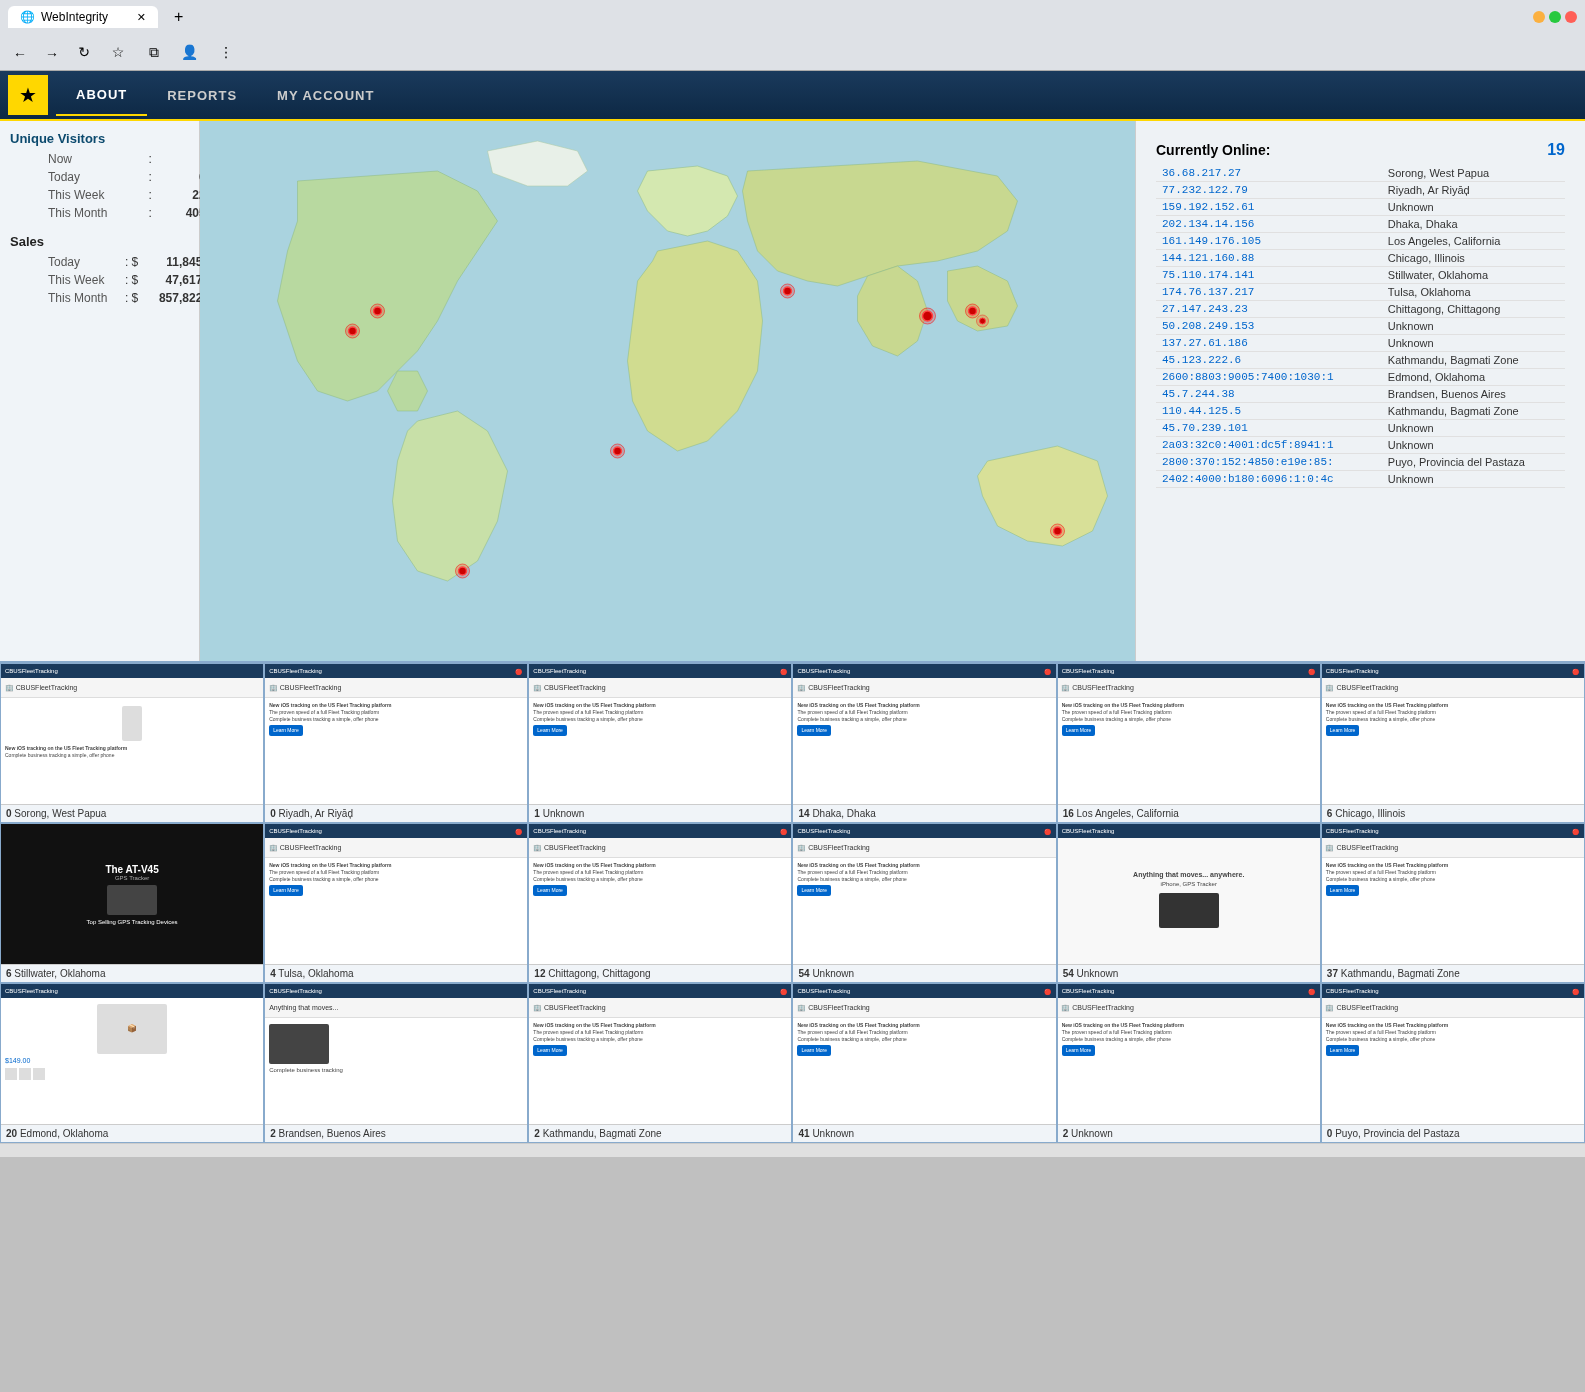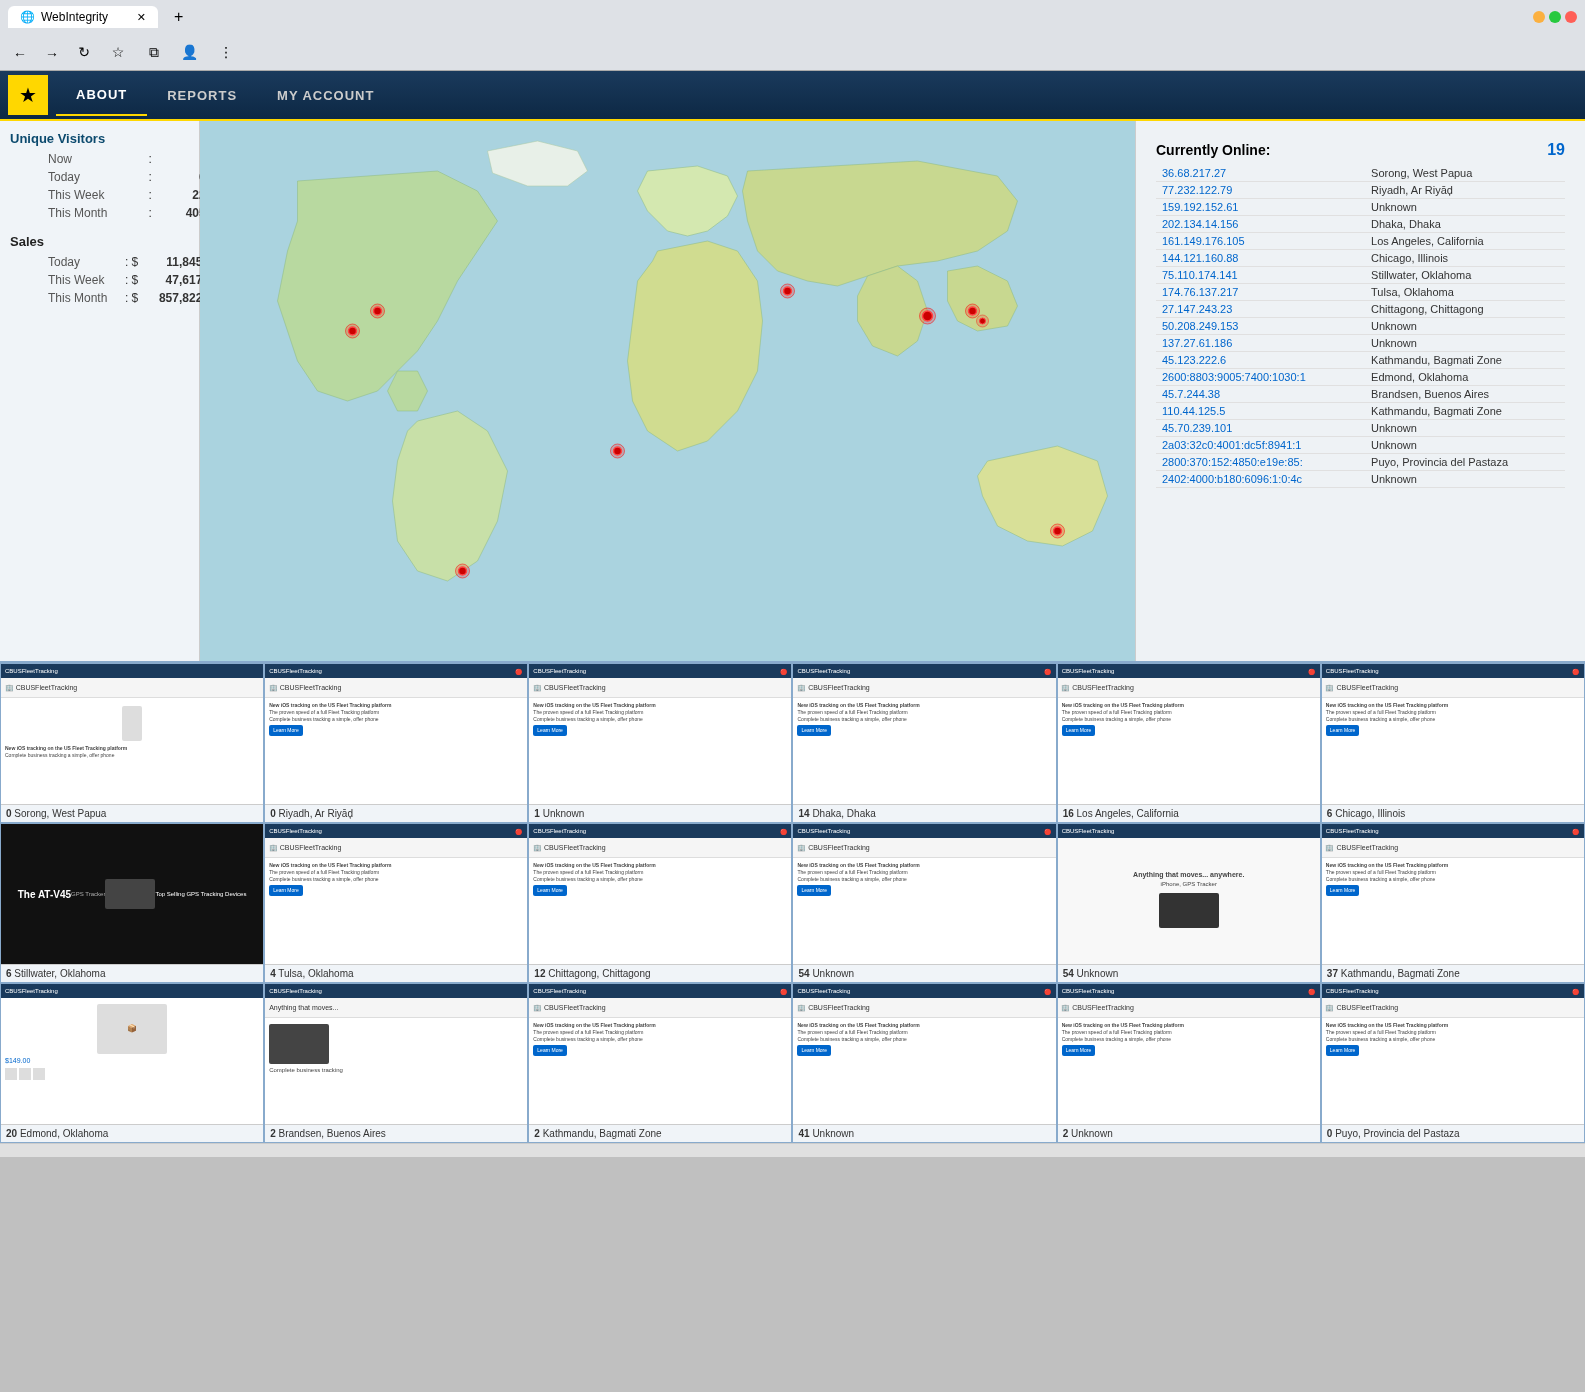--- a/index.html
+++ b/index.html
@@ -43,21 +43,21 @@
     .map-container { flex: 1; position: relative; overflow: hidden; background: #aad3df; }
     .world-map-svg { width: 100%; height: 100%; }
 
     
     .online-panel { width: 450px; min-width: 450px; background: rgba(240,244,248,0.95); border-left: 1px solid #ccc; padding: 20px; overflow-y: auto; }
     .online-header { display: flex; justify-content: space-between; align-items: center; margin-bottom: 6px; }
     .online-title { font-weight: bold; font-size: 14px; }
     .online-count { font-weight: bold; font-size: 16px; color: #0066cc; }
     .online-table { width: 100%; border-collapse: collapse; font-size: 11px; }
     .online-table td { padding: 2px 6px; border-bottom: 1px solid #e0e0e0; vertical-align: top; }
-    .online-table td:first-child { color: #0066cc; font-family: Liberation Sans, sans-serif; white-space: nowrap; }
+    .online-table td:first-child { color: #0066cc; font-family: Liberation Mono, monospace; white-space: nowrap; }
     .online-table td:last-child { color: #333; }
 
     
     .visitor-grid { display: grid; grid-template-columns: repeat(6, 1fr); border-top: 2px solid #88aacc; }
     .visitor-cell { border: 1px solid #88aacc; overflow: hidden; position: relative; }
     .visitor-thumb { width: 100%; height: 140px; background: #e8f0f8; overflow: hidden; position: relative; }
     .visitor-label { padding: 3px 5px; font-size: 10px; color: #333; background: #f0f4f8; border-top: 1px solid #ccc; white-space: nowrap; overflow: hidden; text-overflow: ellipsis; }
     .visitor-count { font-weight: bold; }
 
     
@@ -406,21 +406,21 @@
           <div class="thumb-content"><b>New iOS tracking on the US Fleet Tracking platform</b><p>The proven speed of a full Fleet Tracking platform</p><p>Complete business tracking a simple, offer phone</p><div class="thumb-blue-btn">Learn More</div></div>
         </div>
     </div>
     <div class="visitor-label">
       <span class="visitor-count">6</span> Chicago, Illinois
     </div>
   </div>
     <div class="visitor-cell">
     <div class="visitor-thumb">
       <div class="thumb-sim thumb-dark">
-          <div style="background:#111;padding:8px;color:white;font-size:7px;text-align:center;flex:1;display:flex;align-items:center;justify-content:center;">
+          <div style="background:#111;padding:8px;color:white;font-size:7px;text-align:center;flex:1;display:flex;flex-direction:column;align-items:center;justify-content:center;">
             <div style="font-size:10px;font-weight:bold;">The AT-V45</div>
             <div style="font-size:6px;color:#aaa;">GPS Tracker</div>
             <div style="width:50px;height:30px;background:#444;margin:4px 0;border-radius:2px;"></div>
             <div style="font-size:6px;">Top Selling GPS Tracking Devices</div>
           </div>
         </div>
     </div>
     <div class="visitor-label">
       <span class="visitor-count">6</span> Stillwater, Oklahoma
     </div>

